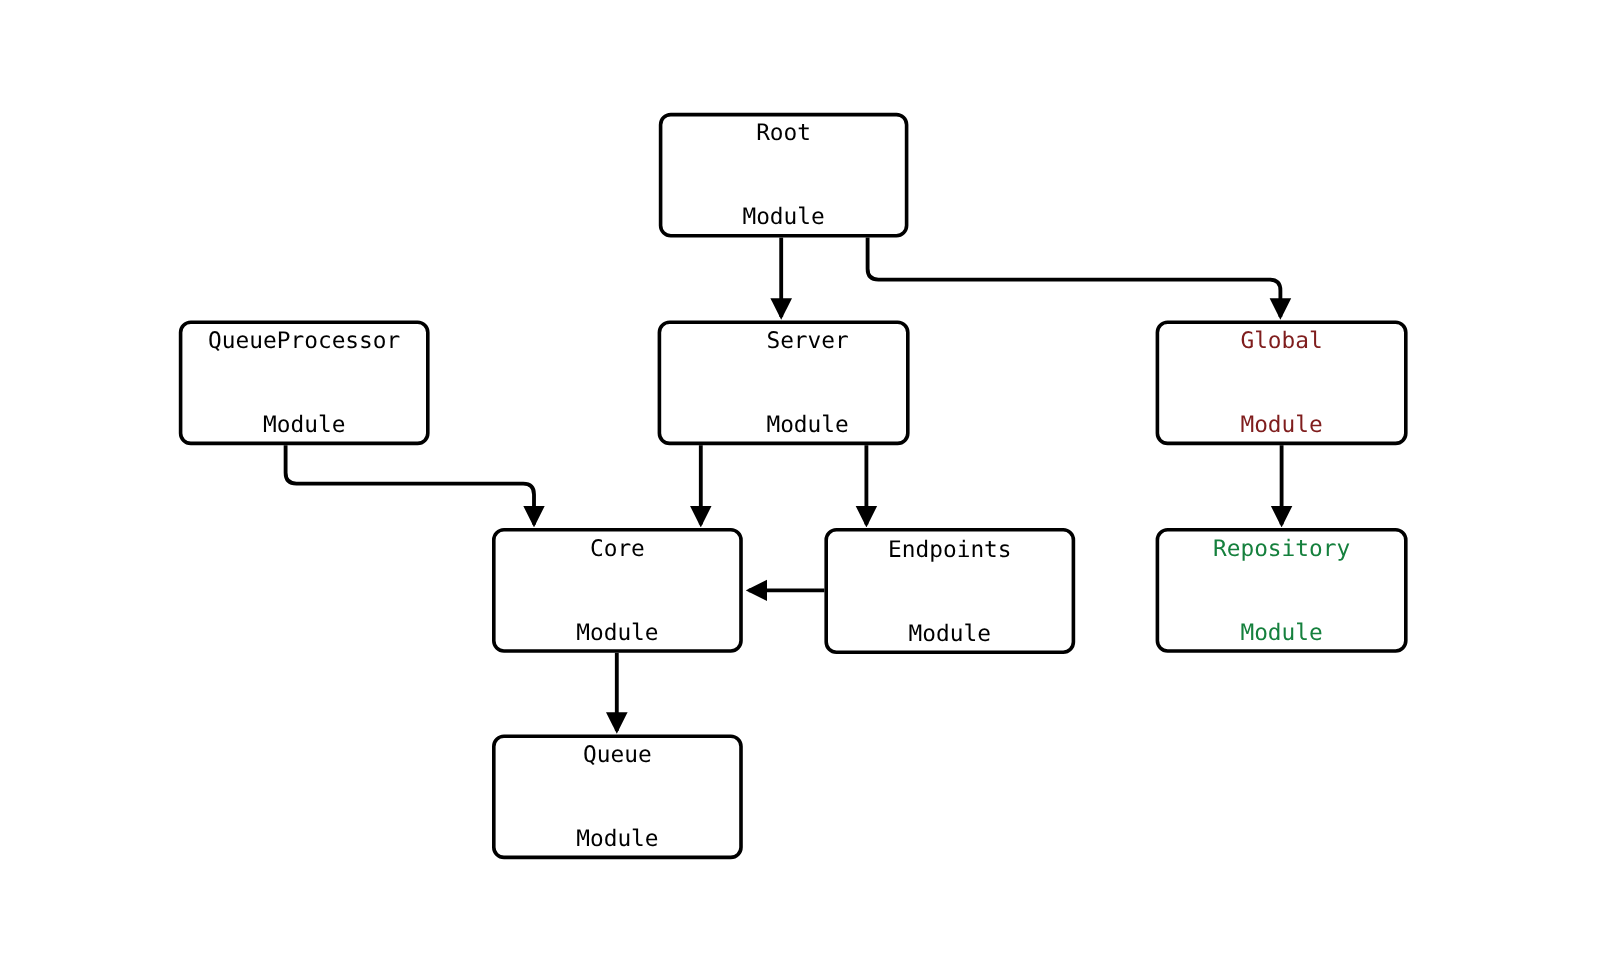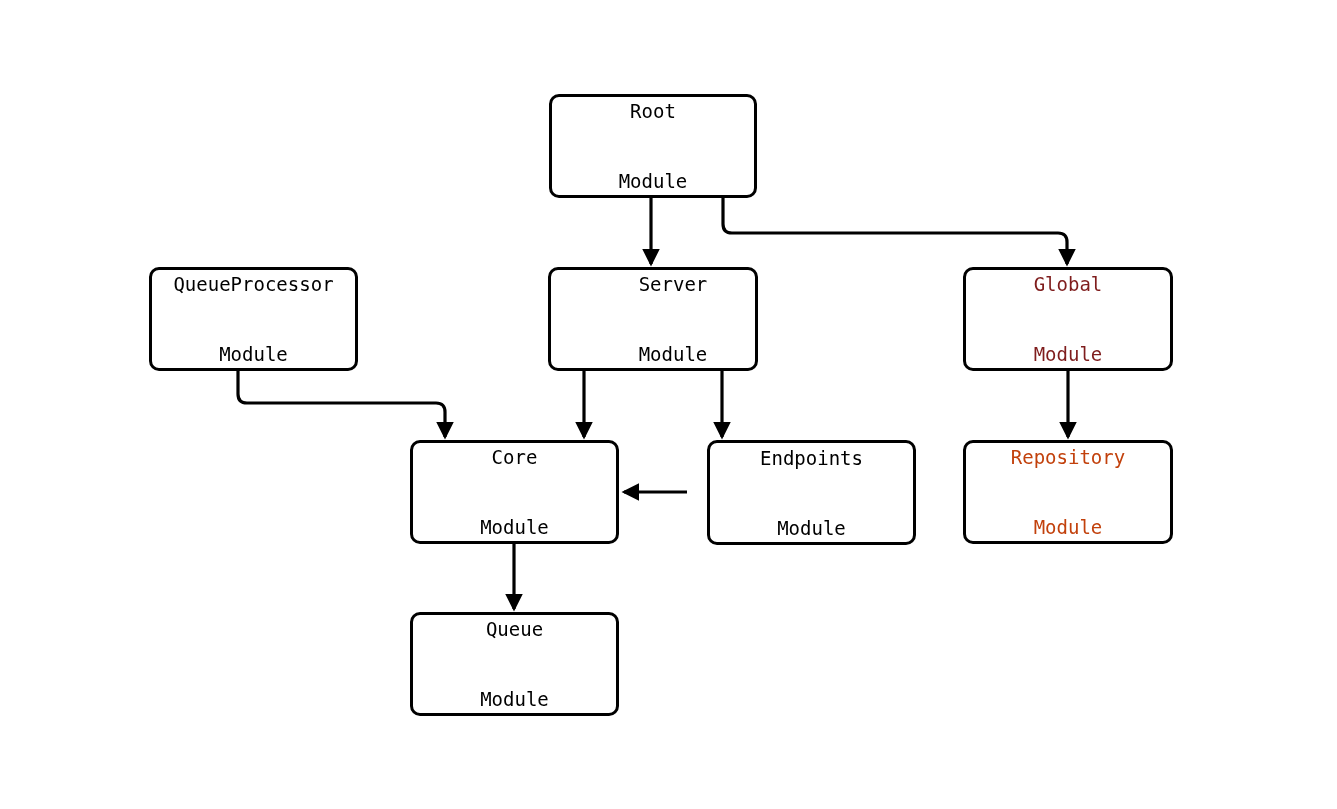--- a/index.html
+++ b/index.html
@@ -85,25 +85,25 @@
         <span>Module</span>
       </div>
       <div class="node" style="left: 963px; top: 267px; width: 210px; height: 104px; background: rgb(255, 255, 255); border-color: rgb(0, 0, 0); color: #7f1d1d;">
         <span>Global</span>
         <span>Module</span>
       </div>
       <div class="node" style="left: 410px; top: 440px; width: 209px; height: 104px; background: rgb(255, 255, 255); border-color: rgb(0, 0, 0); color: rgb(0, 0, 0);">
         <span>Core</span>
         <span>Module</span>
       </div>
-      <div class="node" style="left: 687px; top: 440px; width: 209px; height: 105px; background: rgb(255, 255, 255); border-color: rgb(0, 0, 0); color: rgb(0, 0, 0); margin-left: 20px;">
+      <div class="node" style="left: 687px; top: 440px; width: 209px; height: 105px; background: rgb(255, 255, 255); border-color: rgb(0, 0, 0); color: rgb(0, 0, 0);">
         <span>Endpoints</span>
         <span>Module</span>
       </div>
-      <div class="node" style="left: 963px; top: 440px; width: 210px; height: 104px; background: rgb(255, 255, 255); border-color: rgb(0, 0, 0); color: #c2410c;">
+      <div class="node" style="left: 963px; top: 440px; width: 210px; height: 104px; background: rgb(255, 255, 255); border-color: rgb(0, 0, 0); color: #15803d;">
         <span>Repository</span>
         <span>Module</span>
       </div>
       <div class="node" style="left: 410px; top: 612px; width: 209px; height: 104px; background: rgb(255, 255, 255); border-color: rgb(0, 0, 0); color: rgb(0, 0, 0);">
         <span>Queue</span>
         <span>Module</span>
       </div>
     </div>
 </div>
 

